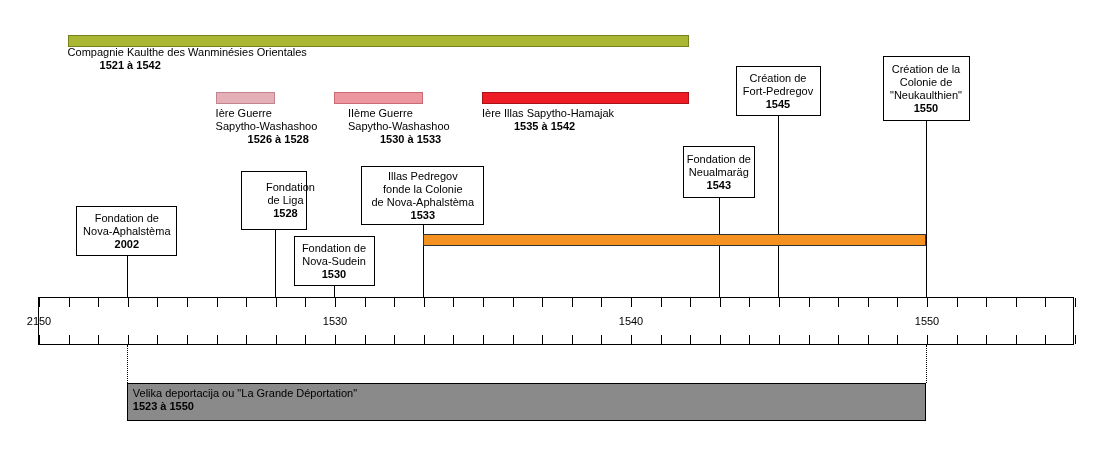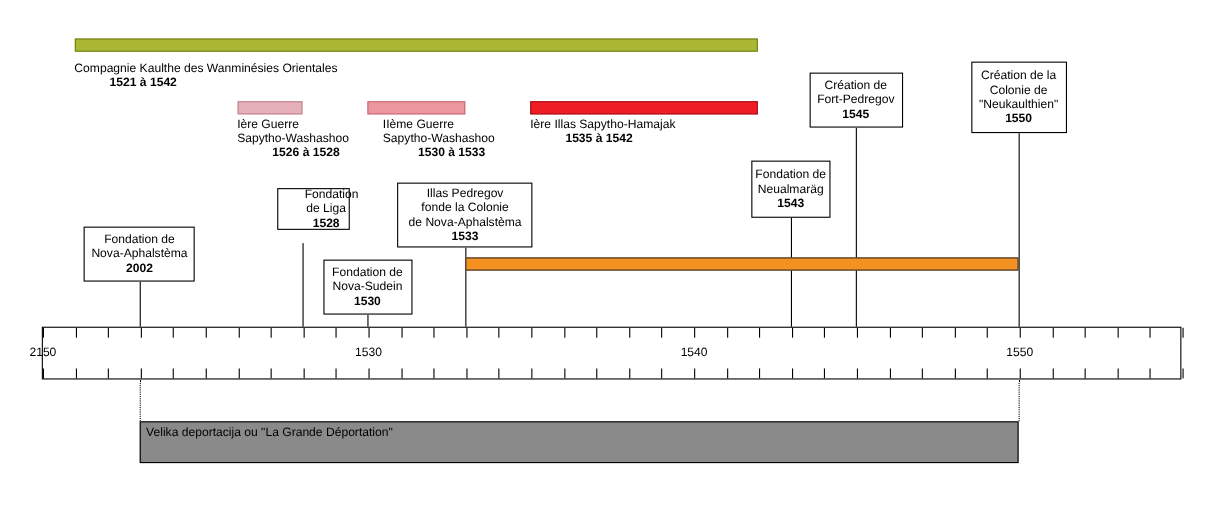--- a/index.html
+++ b/index.html
@@ -106,21 +106,21 @@
       <div class="axis-label" style="left: 888px; top: 17px;">1550</div>
     </div>
     <div class="connector" style="left: 126.8px; top: 256px; height: 41px;"></div>
     <div class="connector" style="left: 274.8px; top: 221px; height: 76px;"></div>
     <div class="connector" style="left: 334px; top: 286px; height: 11px;"></div>
     <div class="connector" style="left: 422.8px; top: 225px; height: 72px;"></div>
     <div class="connector" style="left: 718.8px; top: 198px; height: 99px;"></div>
     <div class="connector" style="left: 778px; top: 116px; height: 181px;"></div>
     <div class="connector" style="left: 926px; top: 121px; height: 176px;"></div>
     <div class="bar" style="left: 67.6px; top: 35px; width: 621.6px; height: 12px; background: rgb(169, 183, 50); border: 1px solid rgb(118, 128, 28);"></div>
-    <div class="bar-label" style="left: 67.6px; top: 56px;">
+    <div class="bar-label" style="left: 67.6px; top: 46px;">
       <div>Compagnie Kaulthe des Wanminésies Orientales</div>
       <div class="range">1521 à 1542</div>
     </div>
     <div class="bar" style="left: 215.6px; top: 92px; width: 59.2px; height: 12px; background: rgb(229, 175, 184); border: 1px solid rgb(194, 132, 142);"></div>
     <div class="bar-label" style="left: 215.6px; top: 107px;">
       <div>Ière Guerre</div>
       <div>Sapytho-Washashoo</div>
       <div class="range">1526 à 1528</div>
     </div>
     <div class="bar" style="left: 334px; top: 92px; width: 88.8px; height: 12px; background: rgb(236, 151, 160); border: 1px solid rgb(202, 106, 117);"></div>
@@ -133,21 +133,21 @@
     <div class="bar-label" style="left: 482px; top: 107px;">
       <div>Ière Illas Sapytho-Hamajak</div>
       <div class="range">1535 à 1542</div>
     </div>
     <div class="bar" style="left: 422.8px; top: 234px; width: 503.2px; height: 12px; background: rgb(245, 145, 32); border: 1px solid rgb(51, 51, 51);"></div>
     <div class="event-box" style="left: 76.3px; top: 206px; width: 101px; height: 50px;">
       <div>Fondation de</div>
       <div>Nova-Aphalstèma</div>
       <div class="event-year">2002</div>
     </div>
-    <div class="event-box" style="left: 252px; top: 171px; width: 66px; height: 38px; padding-left: 24px;">
+    <div class="event-box" style="left: 241px; top: 171px; width: 66px; height: 59px; padding-left: 24px;">
       <div>Fondation</div>
       <div>de Liga</div>
       <div class="event-year">1528</div>
     </div>
     <div class="event-box" style="left: 293.5px; top: 236px; width: 81px; height: 50px;">
       <div>Fondation de</div>
       <div>Nova-Sudein</div>
       <div class="event-year">1530</div>
     </div>
     <div class="event-box" style="left: 361.3px; top: 166px; width: 123px; height: 59px;">
@@ -169,14 +169,15 @@
     <div class="event-box" style="left: 882.5px; top: 56px; width: 87px; height: 65px;">
       <div>Création de la</div>
       <div>Colonie de</div>
       <div>"Neukaulthien"</div>
       <div class="event-year">1550</div>
     </div>
     <div class="connector dotted" style="left: 126.8px; top: 345px; height: 38px;"></div>
     <div class="connector dotted" style="left: 926px; top: 345px; height: 38px;"></div>
     <div class="span-bar" style="left: 126.8px; top: 383px; width: 799.2px; height: 38px; background: rgb(138, 138, 138); border-color: rgb(0, 0, 0);">
       <div>Velika deportacija ou "La Grande Déportation"</div>
+      <div class="range">1523 à 1550</div>
     </div>
   </div>
 
 </body></html>

